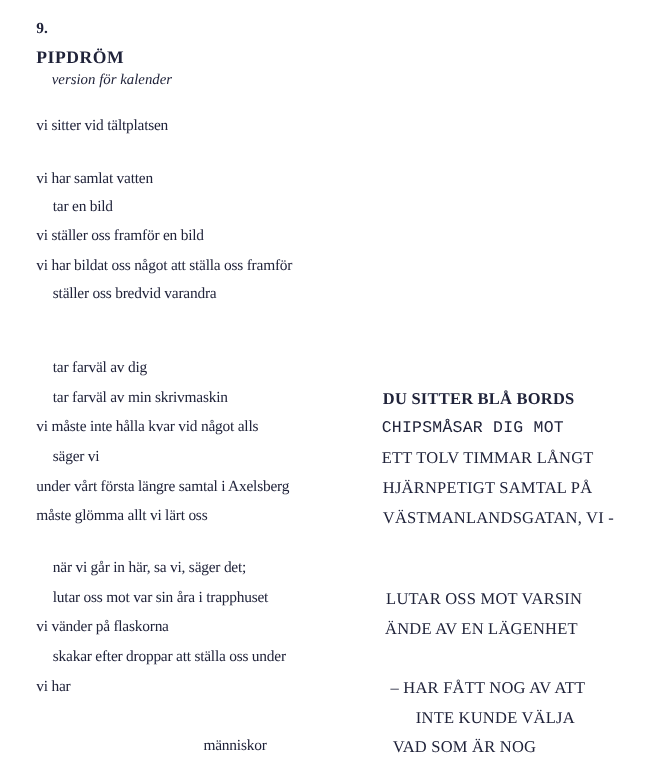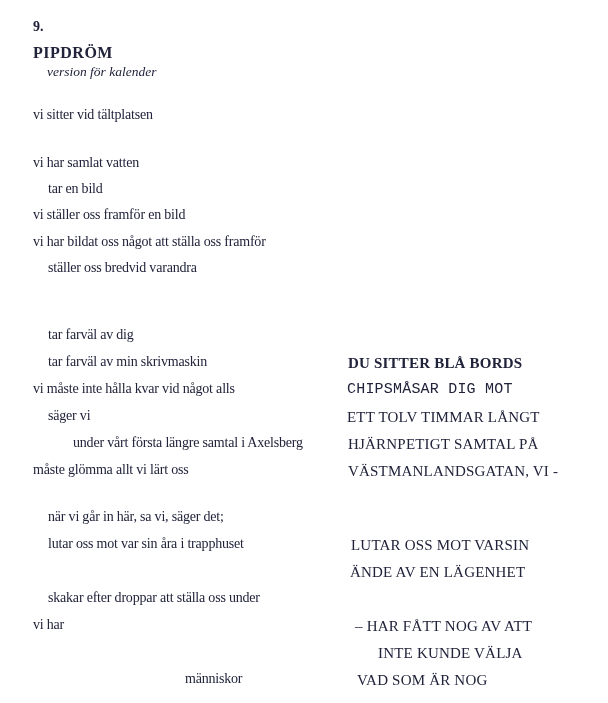--- a/index.html
+++ b/index.html
@@ -55,24 +55,25 @@
   <div class="t body-line" style="left:33px; top:107px;">vi sitter vid tältplatsen</div>
   <div class="t body-line" style="left:33px; top:155px;">vi har samlat vatten</div>
   <div class="t body-line" style="left:48px; top:181px;">tar en bild</div>
   <div class="t body-line" style="left:33px; top:207px;">vi ställer oss framför en bild</div>
   <div class="t body-line" style="left:33px; top:234px;">vi har bildat oss något att ställa oss framför</div>
   <div class="t body-line" style="left:48px; top:260px;">ställer oss bredvid varandra</div>
   <div class="t body-line" style="left:48px; top:327px;">tar farväl av dig</div>
   <div class="t body-line" style="left:48px; top:354px;">tar farväl av min skrivmaskin</div>
   <div class="t body-line" style="left:33px; top:381px;">vi måste inte hålla kvar vid något alls</div>
   <div class="t body-line" style="left:48px; top:408px;">säger vi</div>
-  <div class="t body-line" style="left:33px; top:435px;margin-left:40px;">under vårt första längre samtal i Axelsberg</div>
+  <div class="t body-line" style="left:33px; top:435px;">under vårt första längre samtal i Axelsberg</div>
   <div class="t body-line" style="left:33px; top:462px;">måste glömma allt vi lärt oss</div>
   <div class="t body-line" style="left:48px; top:509px;">när vi går in här, sa vi, säger det;</div>
   <div class="t body-line" style="left:48px; top:536px;text-align:center;">lutar oss mot var sin åra i trapphuset</div>
+  <div class="t body-line" style="left:33px; top:563px;">vi vänder på flaskorna</div>
   <div class="t body-line" style="left:48px; top:590px;">skakar efter droppar att ställa oss under</div>
   <div class="t body-line" style="left:33px; top:617px;">vi har</div>
   <div class="t body-line" style="left:185px; top:671px;">människor</div>
 
   <div class="t caps-line" style="left:348px; top:354px;font-weight:bold;">DU SITTER BLÅ BORDS</div>
   <div class="t caps-line" style="left:347px; top:381px;font-family:Liberation Mono, monospace;">CHIPSMÅSAR DIG MOT</div>
   <div class="t caps-line" style="left:347px; top:408px;">ETT TOLV TIMMAR LÅNGT</div>
   <div class="t caps-line" style="left:348px; top:435px;">HJÄRNPETIGT SAMTAL PÅ</div>
   <div class="t caps-line" style="left:348px; top:462px;">VÄSTMANLANDSGATAN, VI -</div>
   <div class="t caps-line" style="left:351px; top:536px;">LUTAR OSS MOT VARSIN</div>

